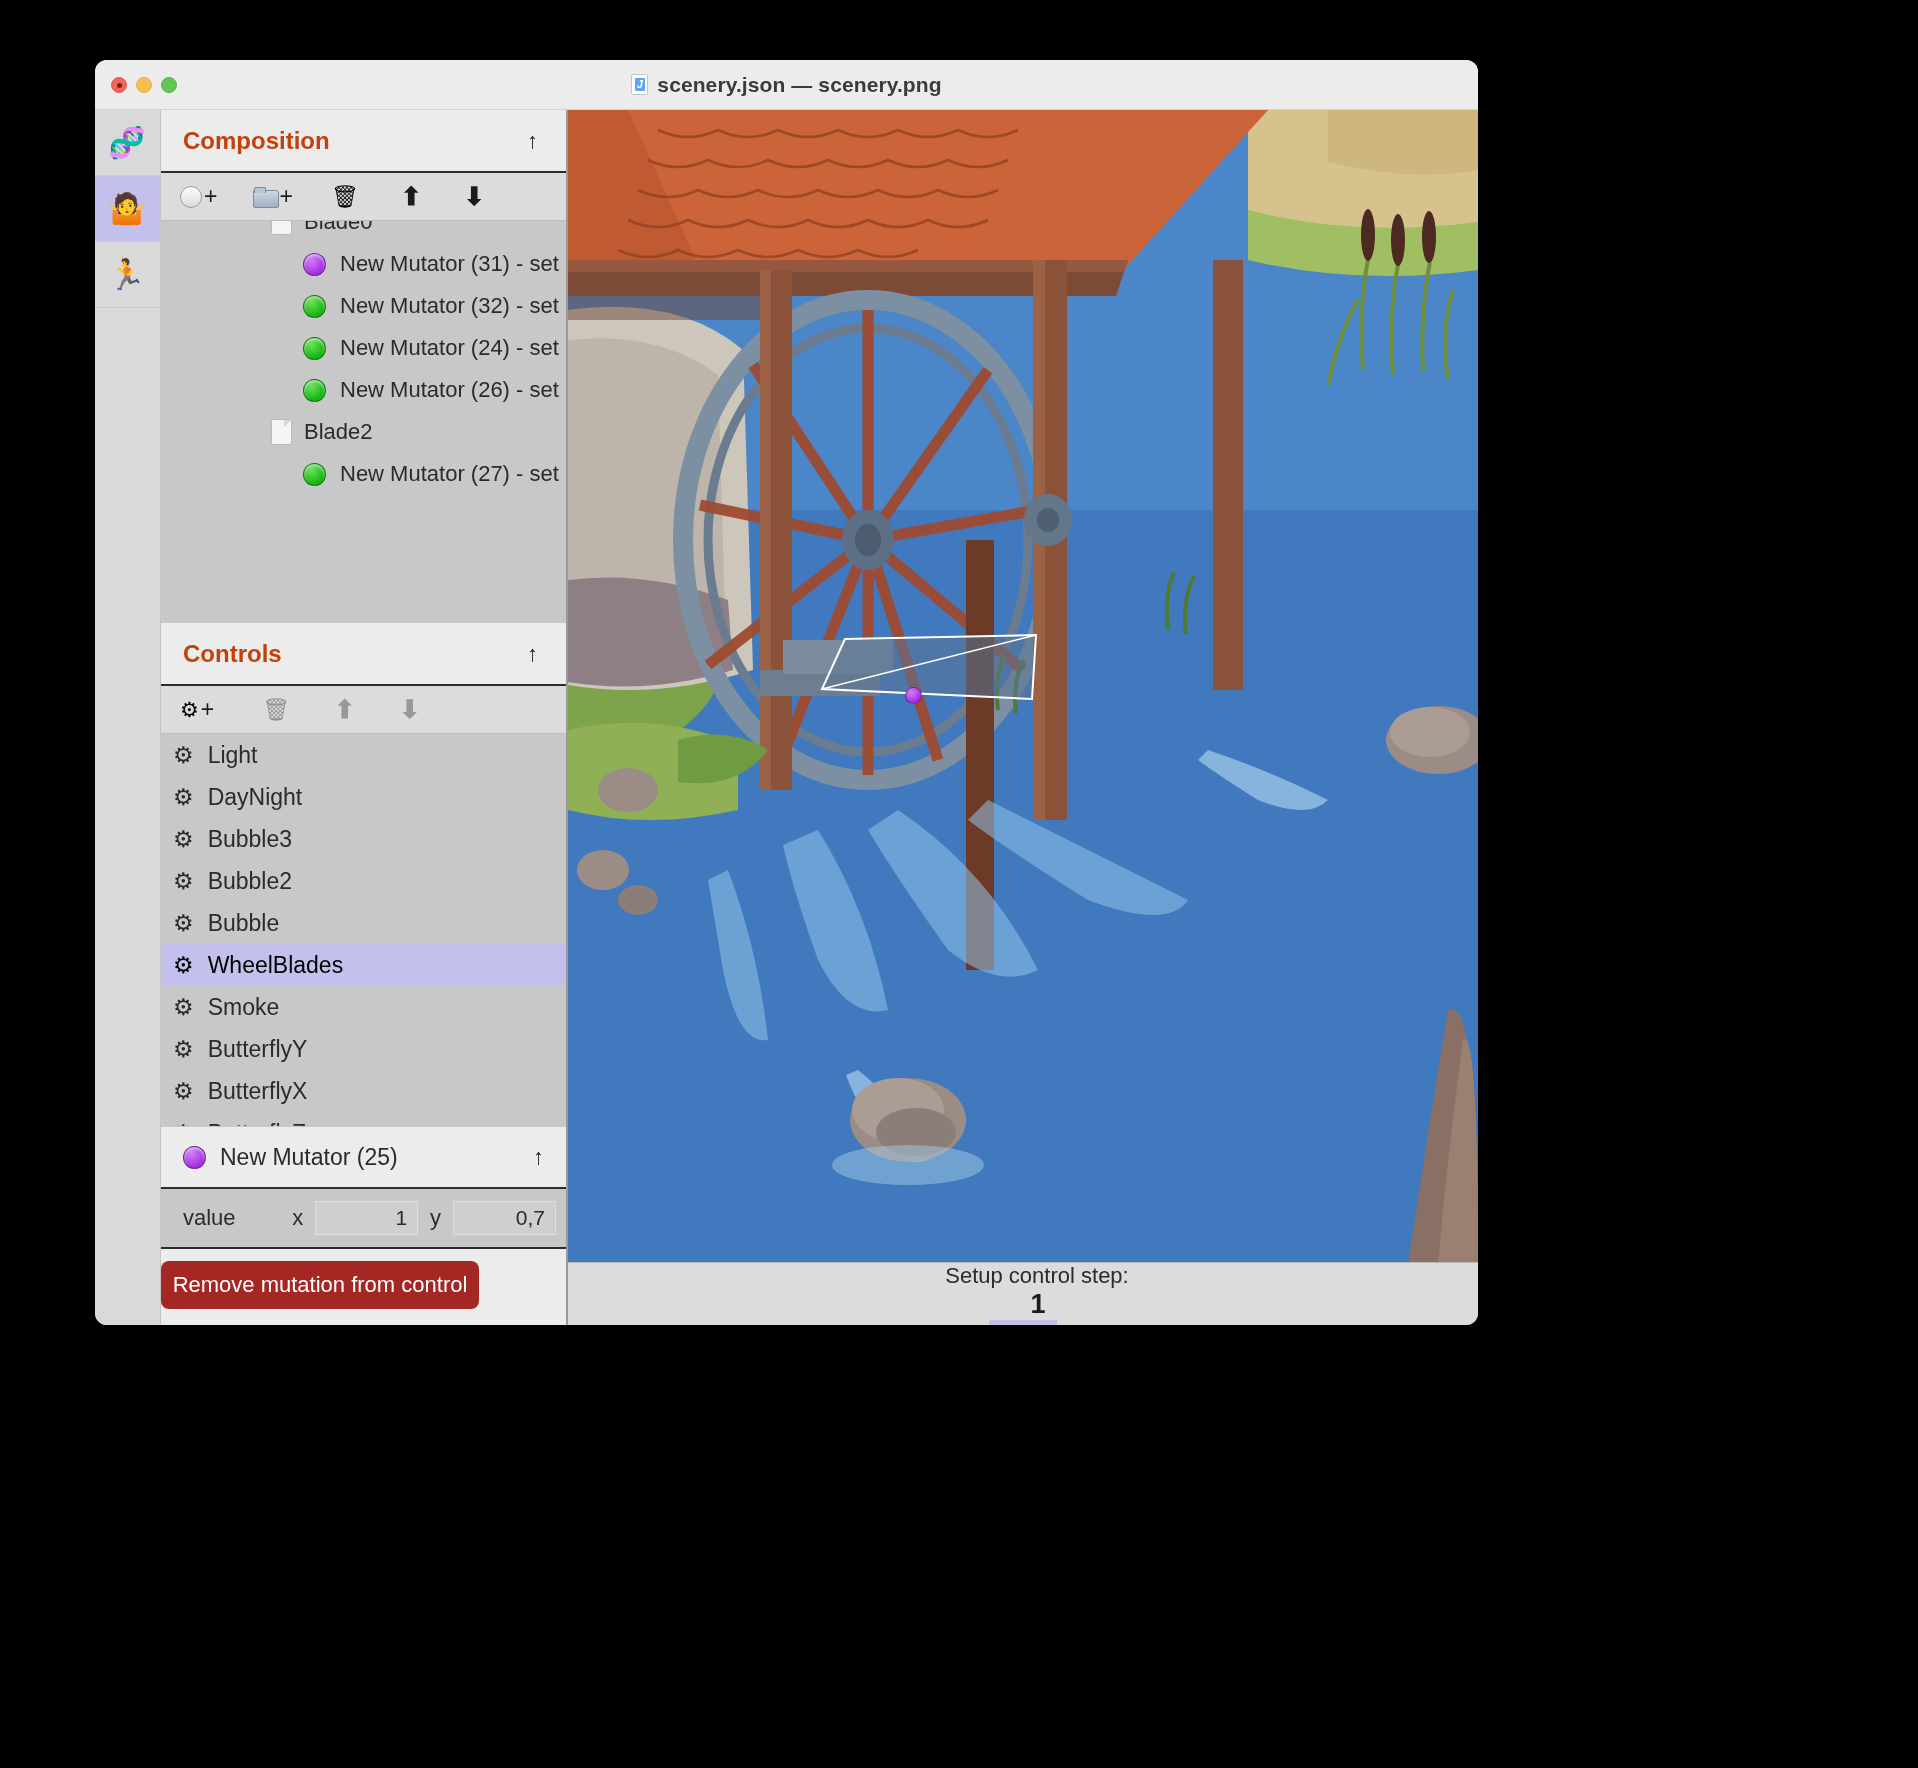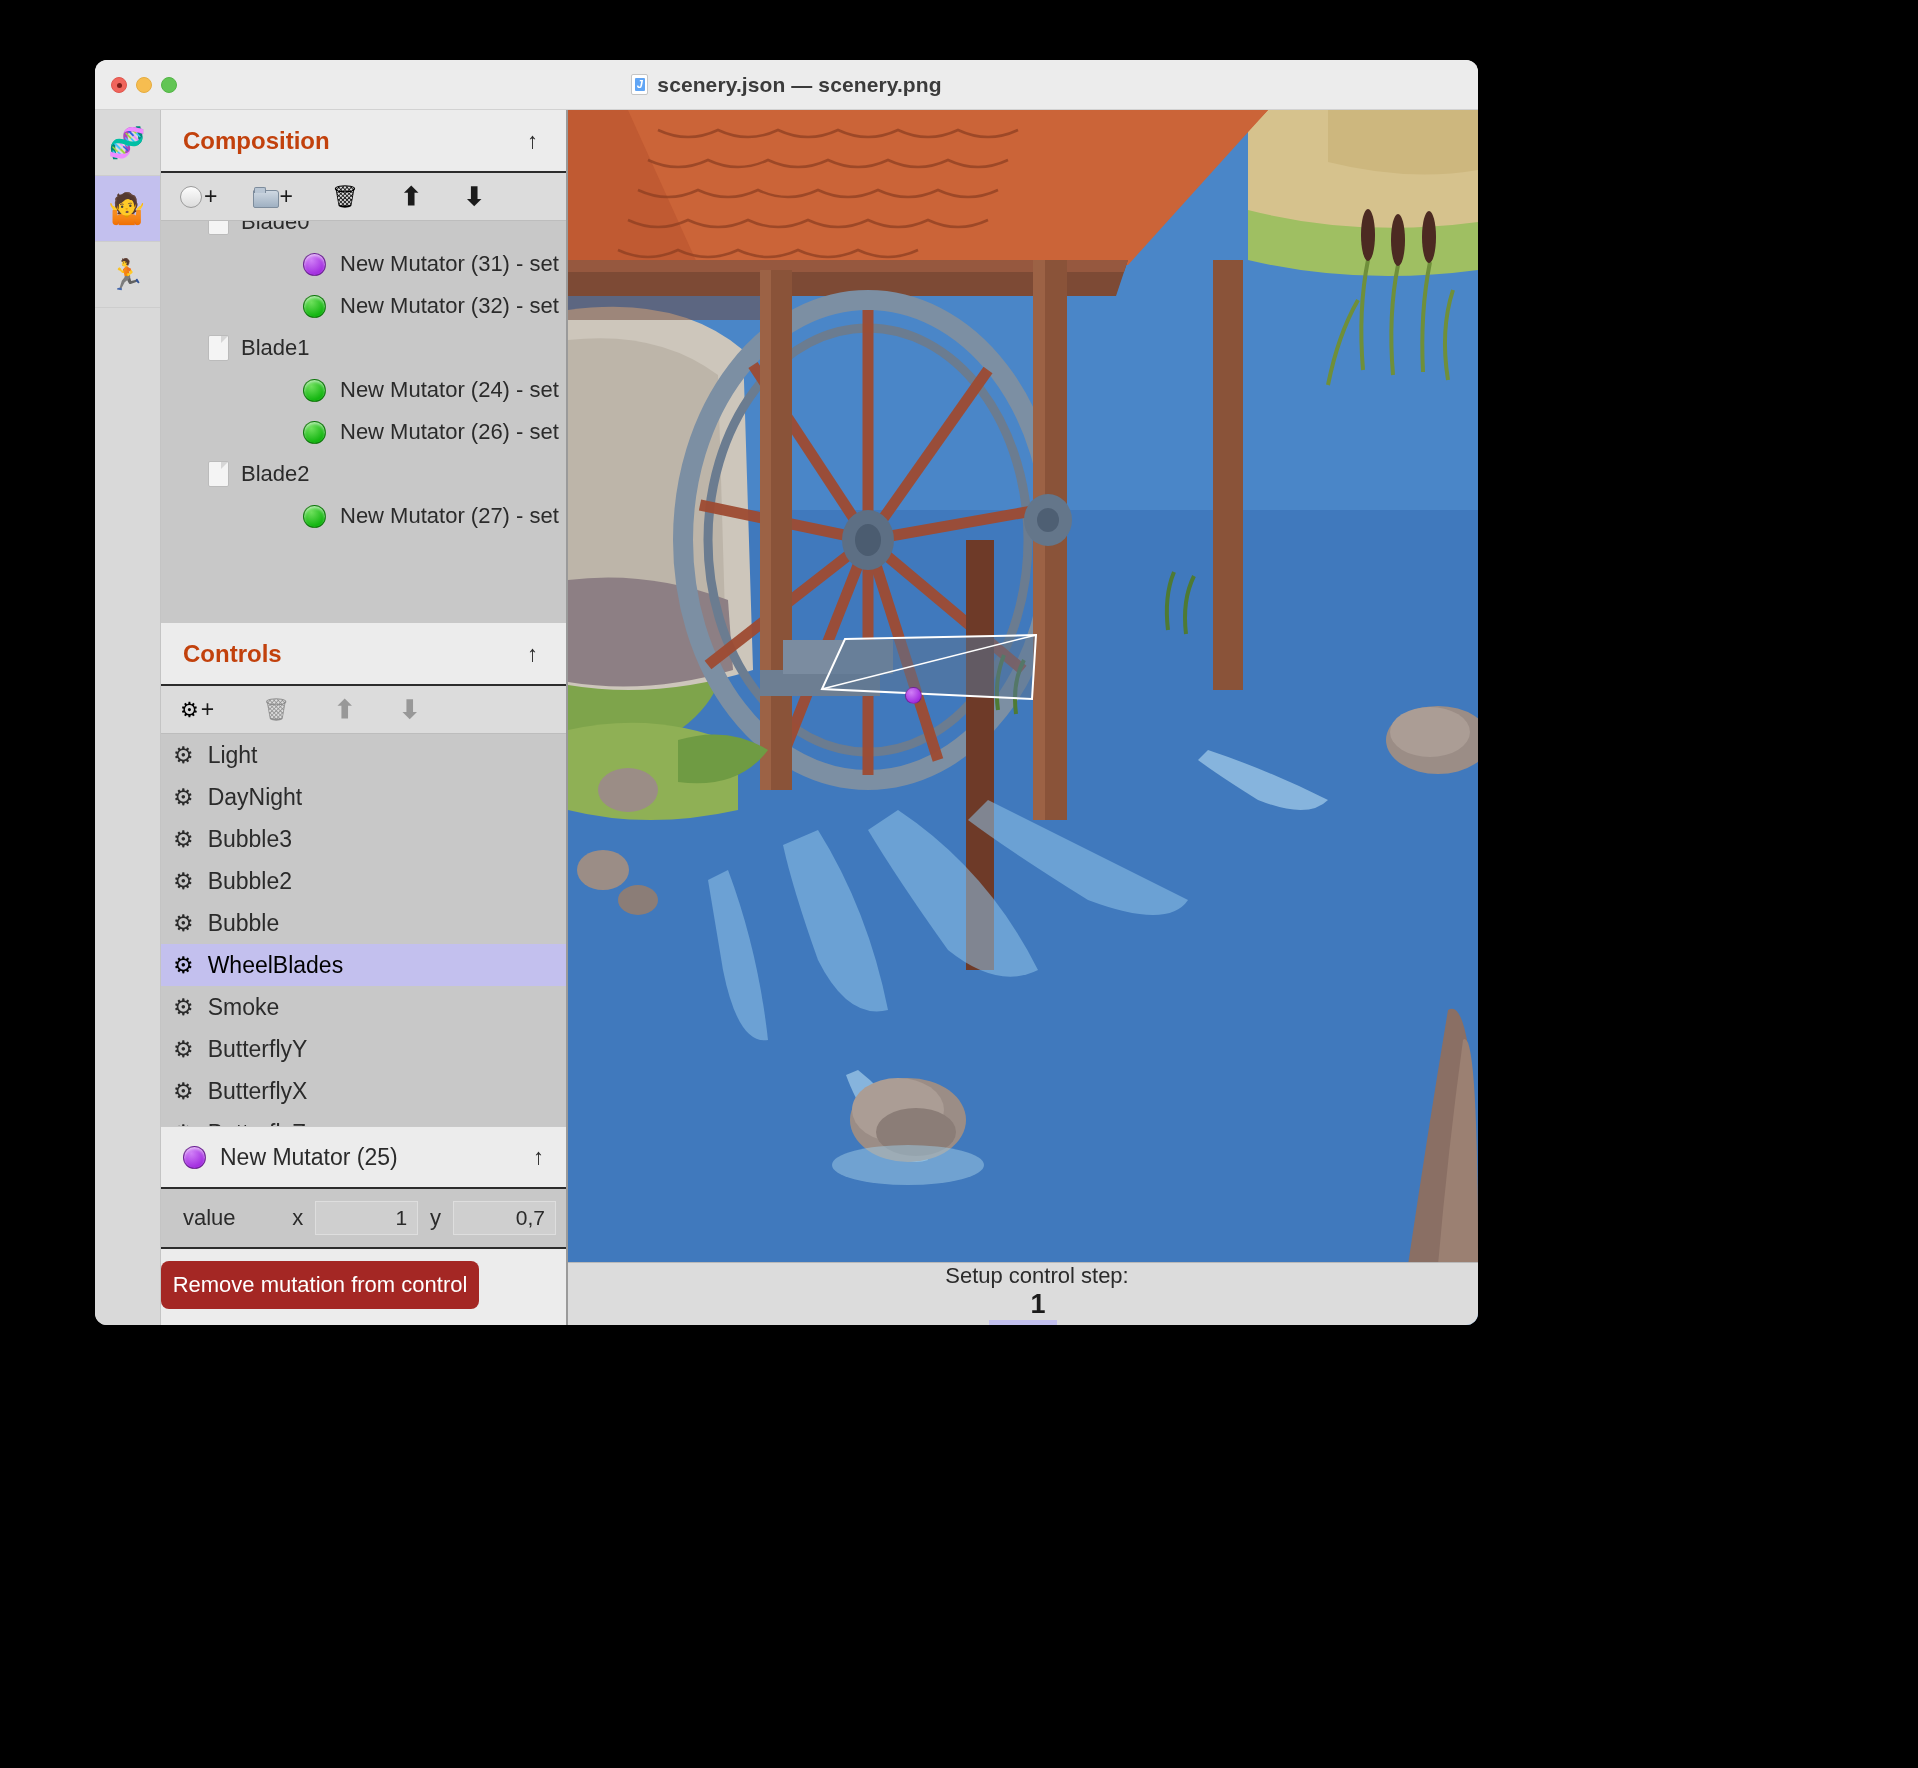--- a/index.html
+++ b/index.html
@@ -126,21 +126,21 @@
   #tree {
     flex: 0 0 402px; overflow: hidden;
     background: #c8c8c8; position: relative;
   }
   .tree-row {
     height: 42px; display: flex; align-items: center;
     font-size: 22px; color: #2b2b2b; cursor: pointer;
     white-space: nowrap; overflow: hidden;
   }
   .tree-row.selected { background: #c3c0ee; color: #000; }
-  .tree-row.file { padding-left: 47px; gap: 12px; }
+  .tree-row.file { padding-left: 110px; gap: 12px; }
   .tree-row.mut  { padding-left: 142px; gap: 14px; }
   .file-glyph {
     width: 21px; height: 26px; flex: 0 0 21px;
     background: #f4f4f4; border: 1px solid #bbb; border-radius: 2px;
     position: relative;
   }
   .file-glyph::after {
     content:""; position:absolute; right:0; top:0;
     border-left: 7px solid #d6d6d6; border-bottom: 7px solid transparent;
   }
@@ -302,24 +302,20 @@
           <span class="file-glyph"></span>
           <span>Blade0</span>
         </div>
         <div class="tree-row mut">
           <span class="dot purple"></span>
           <span>New Mutator (31) - set</span>
         </div>
         <div class="tree-row mut">
           <span class="dot green"></span>
           <span>New Mutator (32) - set</span>
-        </div>
-        <div class="tree-row file">
-          <span class="file-glyph"></span>
-          <span>Blade1</span>
         </div>
         <div class="tree-row mut">
           <span class="dot green"></span>
           <span>New Mutator (24) - set</span>
         </div>
         <div class="tree-row mut">
           <span class="dot green"></span>
           <span>New Mutator (26) - set</span>
         </div>
         <div class="tree-row file">

